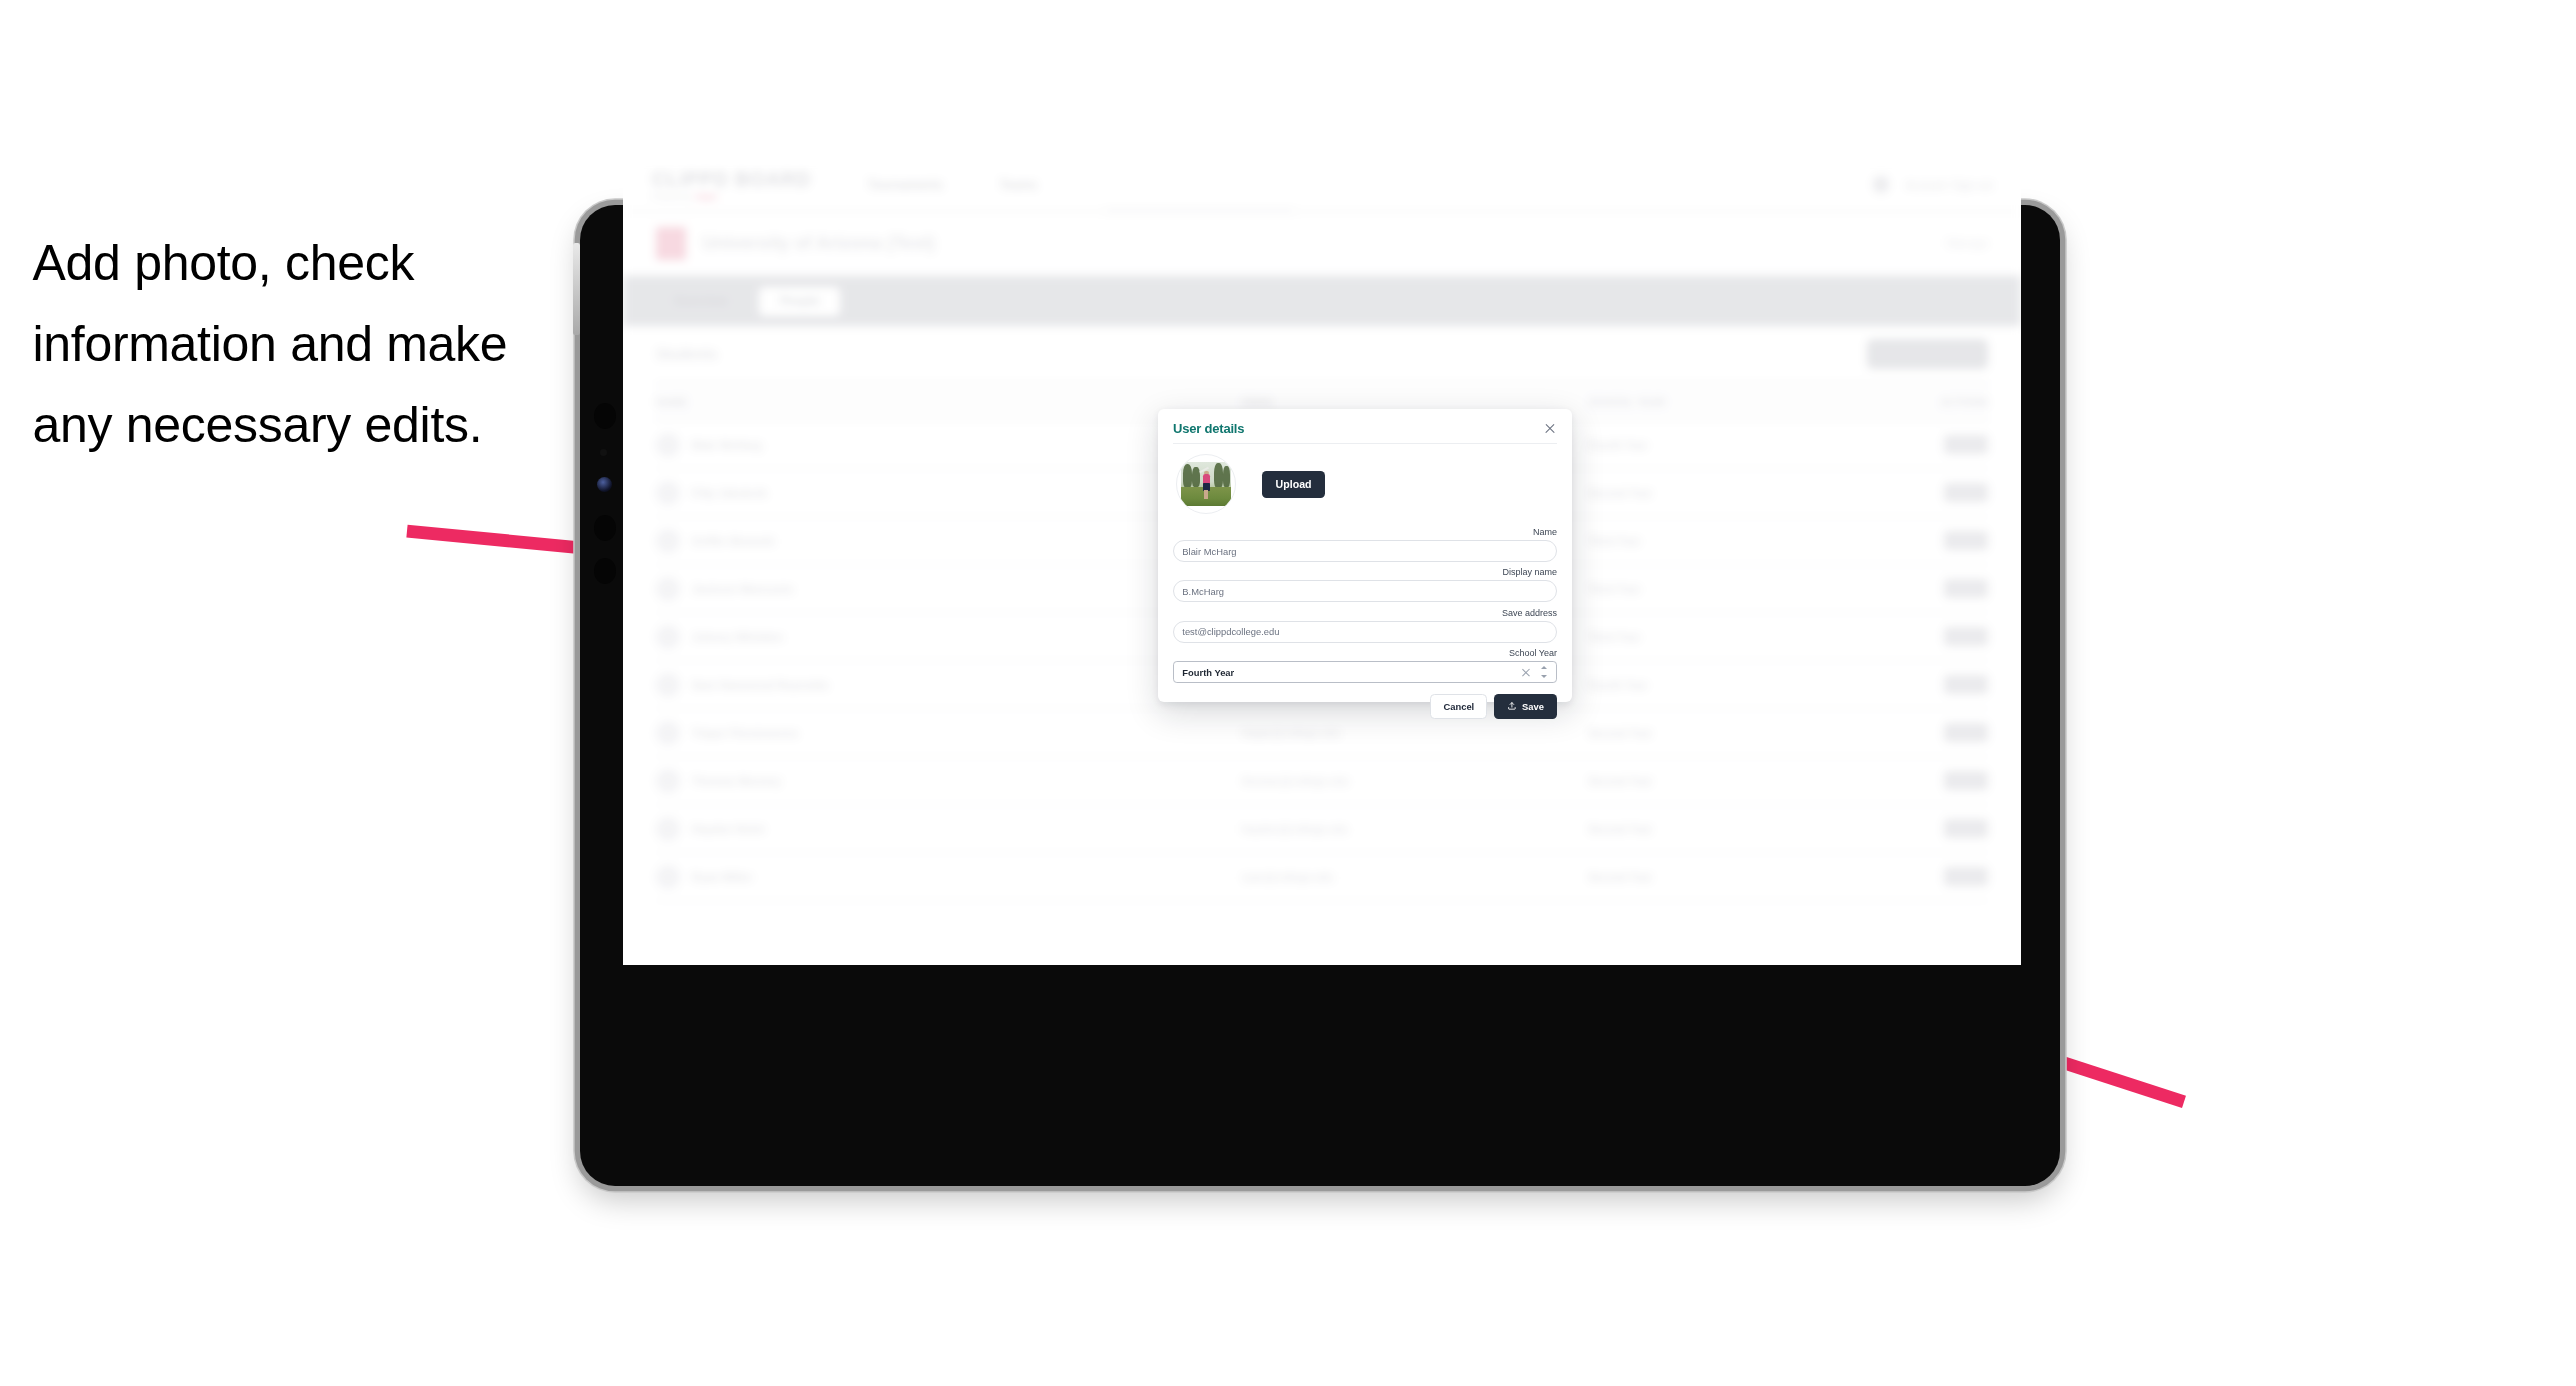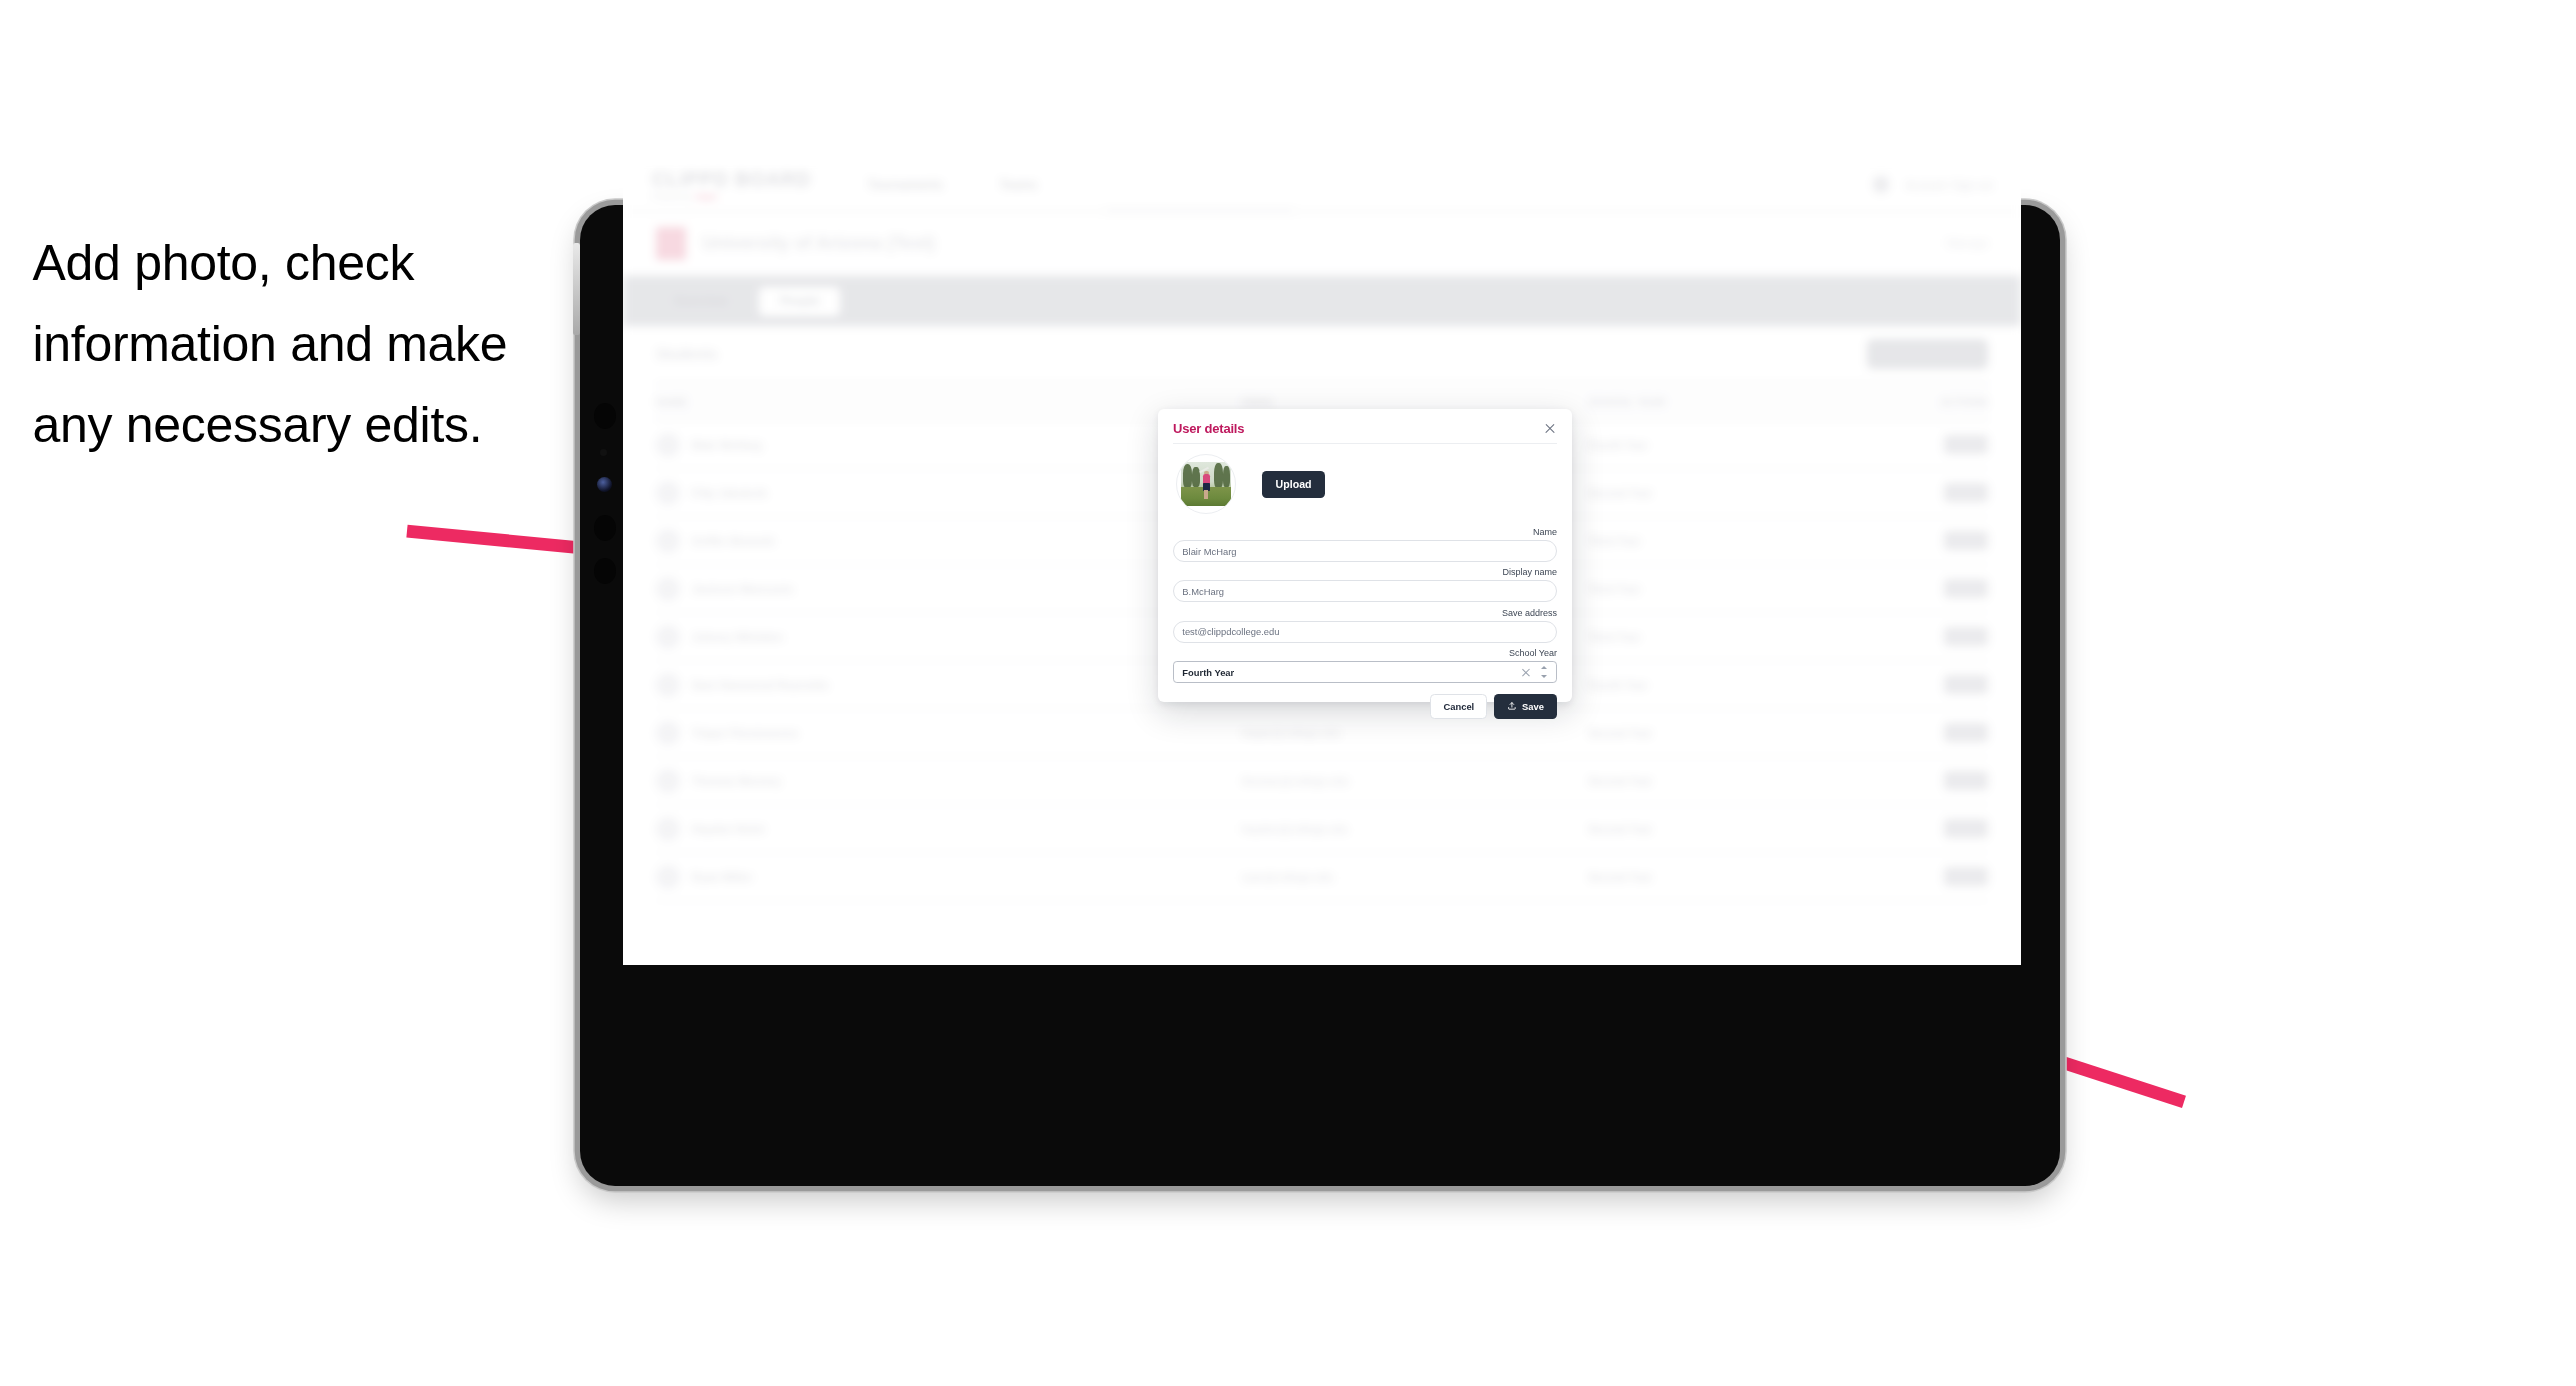--- a/index.html
+++ b/index.html
@@ -161,21 +161,21 @@
     left: 535px;
     top: 251px;
     width: 414px;
     height: 293px;
     background: #ffffff;
     border-radius: 6px;
     box-shadow: 0 10.6px 33px rgba(16,24,40,0.16), 0 2.3px 7.5px rgba(16,24,40,0.08);
     padding: 12px 15px 0 15px;
   }
   #modal-head { display: flex; align-items: flex-start; border-bottom: 0.8px solid #eceef1; padding-bottom: 6.8px; }
-  #modal-title { font-size: 13px; font-weight: 700; color: #be185d; letter-spacing: -0.2px; }
+  #modal-title { font-size: 13px; font-weight: 700; color: #0f766e; letter-spacing: -0.2px; }
   #modal-close { margin-left: auto; width: 15px; height: 15px; position: relative; cursor: pointer; }
   #modal-close::before, #modal-close::after {
     content: ""; position: absolute; left: 1.5px; top: 6.8px; width: 12px; height: 1.3px; background: #6b7280; border-radius: 0.8px;
   }
   #modal-close::before { transform: rotate(45deg); }
   #modal-close::after  { transform: rotate(-45deg); }
 
   #avatar-row { display: flex; align-items: center; gap: 26px; padding: 10.6px 0 7.5px 3px; }
   #avatar {
     width: 60px; height: 60px; border-radius: 50%;

